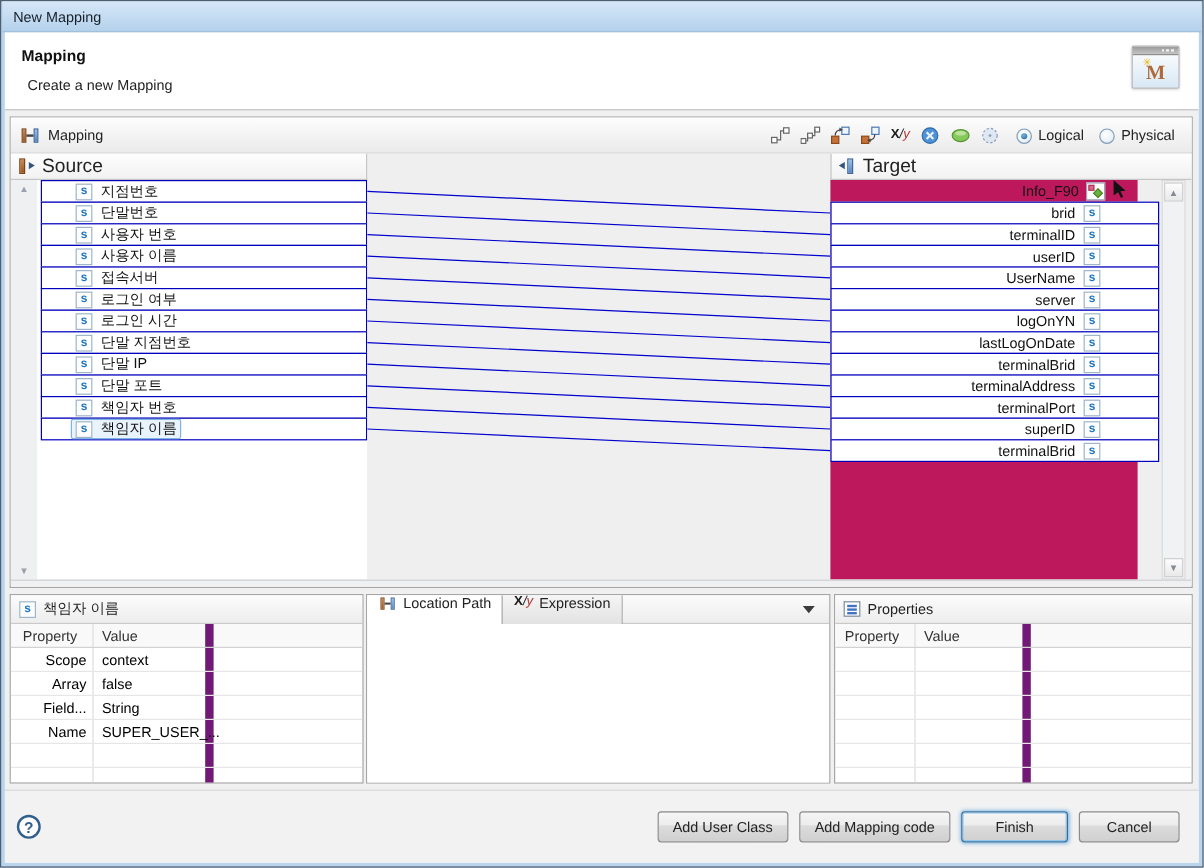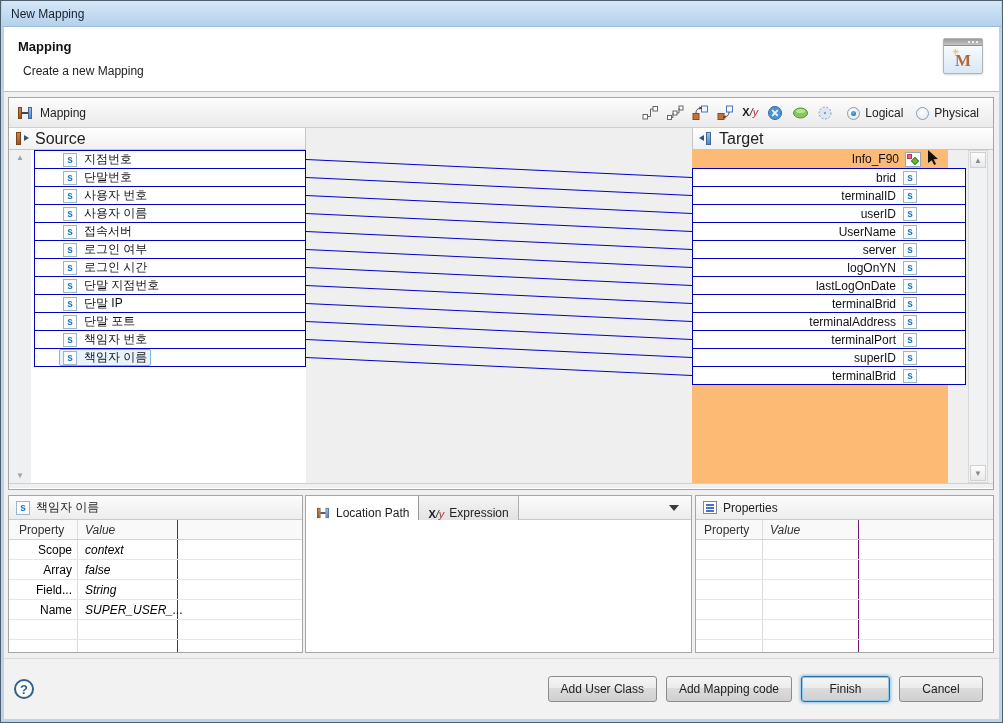--- a/index.html
+++ b/index.html
@@ -57,21 +57,21 @@
   .ico-tbar .tri { position:absolute; left:0; top:3px; width:0; height:0; border-right:5px solid #35557d; border-top:3.5px solid transparent; border-bottom:3.5px solid transparent; }
   .ico-tbar .bar { position:absolute; left:7px; top:0; width:5px; height:13px; background:linear-gradient(#9cc3ea,#5585c0); border:1px solid #3f699c; }
 
   .cbody { position:absolute; left:0; top:22px; width:984px; height:333px; }
   .strip { position:absolute; left:0; top:0; width:22px; height:333px; background:#eef0f2; }
   .strip .ar { position:absolute; left:0; width:22px; text-align:center; font-size:8px; color:#9aa1a8; }
   .src-area { position:absolute; left:22px; top:0; width:275px; height:333px; background:#fff; }
   .mid { position:absolute; left:297px; top:0; width:386px; height:333px; background:#efefef; }
   .mid svg { display:block; }
   .mid line { stroke:#0000cd; stroke-width:1; }
-  .tgt-area { position:absolute; left:683px; top:0; width:256px; height:333px; background:#fdba74; }
+  .tgt-area { position:absolute; left:683px; top:0; width:256px; height:333px; background:#be185d; }
   .botstrip { position:absolute; left:0; top:355px; width:984px; height:6px; background:#eef0f1; border-top:1px solid #d0d0d0; }
 
   .src-list { position:absolute; left:3px; top:0; width:272px; }
   .tgt-list { position:absolute; left:0; top:18px; width:274px; }
   .mitem { height:19px; margin-top:-1px; border:1px solid #0000bf; background:#fff; display:flex; align-items:center; font-size:12px; color:#111; }
   .mitem:first-child { margin-top:0; }
   .src-item { padding-left:24px; }
   .tgt-item { justify-content:flex-end; padding-right:48px; gap:7px; }
   .iwrap { display:flex; align-items:center; gap:7px; padding:0 3px; height:17px; border:1px solid transparent; border-radius:2px; }
   .iwrap.selected { border-color:#7eb3e4; background:#e9f3fc; }
@@ -91,30 +91,30 @@
   
   .bp { position:absolute; top:468px; height:158px; border:1px solid #a6a6a6; background:#fff; overflow:hidden; }
   .bp-left { left:4px; width:295px; }
   .bp-mid  { left:301px; width:387px; }
   .bp-right{ left:691px; width:299px; }
   .bp-hdr { height:24px; background:linear-gradient(#fcfcfc,#ededed); border-bottom:1px solid #c9c9c9;
     display:flex; align-items:center; gap:6px; padding-left:7px; font-size:12px; color:#222; }
   .thead { display:flex; height:20px; background:#f9f9f9; border-bottom:1px solid #d2d2d2; font-size:12px; color:#333; align-items:center; }
   .trow { display:flex; height:20px; border-bottom:1px solid #e6e6e6; font-size:12px; color:#000000; align-items:center; }
   .tc1 { width:69px; border-right:1px solid #dcdcdc; height:100%; display:flex; align-items:center; }
-  .tc2 { width:100px; border-right:1px solid #701a75; height:100%; display:flex; align-items:center; padding-left:7px;font-style:italic; }
+  .tc2 { width:100px; border-right:7px solid #701a75; height:100%; display:flex; align-items:center; padding-left:7px; }
   .tc3 { flex:1; height:100%; }
   .thead .tc1 { padding-left:10px; }
   .trow .tc1 { justify-content:flex-end; padding-right:5px; }
   .bp-right .tc1 { width:67px; padding-left:8px; }
   .bp-right .trow .tc1 { justify-content:flex-end; padding-right:5px; }
   .bp-right .tc2 { width:96px; }
 
   .tabrow { position:relative; height:24px; background:linear-gradient(#fbfbfb,#ededed); border-bottom:1px solid #c9c9c9; display:flex; }
-  .tab { height:24px; display:flex; align-items:flex-end; gap:5px; padding:0 9px; font-size:12px; color:#222; border-right:1px solid #b0b0b0; }
+  .tab { height:24px; display:flex; align-items:flex-start; gap:5px; padding:0 9px; font-size:12px; color:#222; border-right:1px solid #b0b0b0; }
   .tab.active { background:#fff; border-right:1px solid #999; box-shadow:0 1px 0 #fff; }
   .tab.inactive { background:linear-gradient(#f5f5f5,#e2e2e2); }
   .dd { position:absolute; right:12px; top:9px; width:0; height:0; border-left:5px solid transparent; border-right:5px solid transparent; border-top:6px solid #3c3c3c; }
   .ico-list { width:14px; height:13px; border:1px solid #7a8a9a; background:#fff; position:relative; display:inline-block; }
   .ico-list i { position:absolute; left:2px; right:2px; height:2px; background:#4472c4; display:block; }
   .ico-list i:nth-child(1){ top:2px; } .ico-list i:nth-child(2){ top:5px; } .ico-list i:nth-child(3){ top:8px; }
 
   
   .footer { position:absolute; left:0; right:0; top:631px; bottom:0; background:#f2f2f2; border-top:1px solid #d8d8d8;
     display:flex; align-items:center; }

